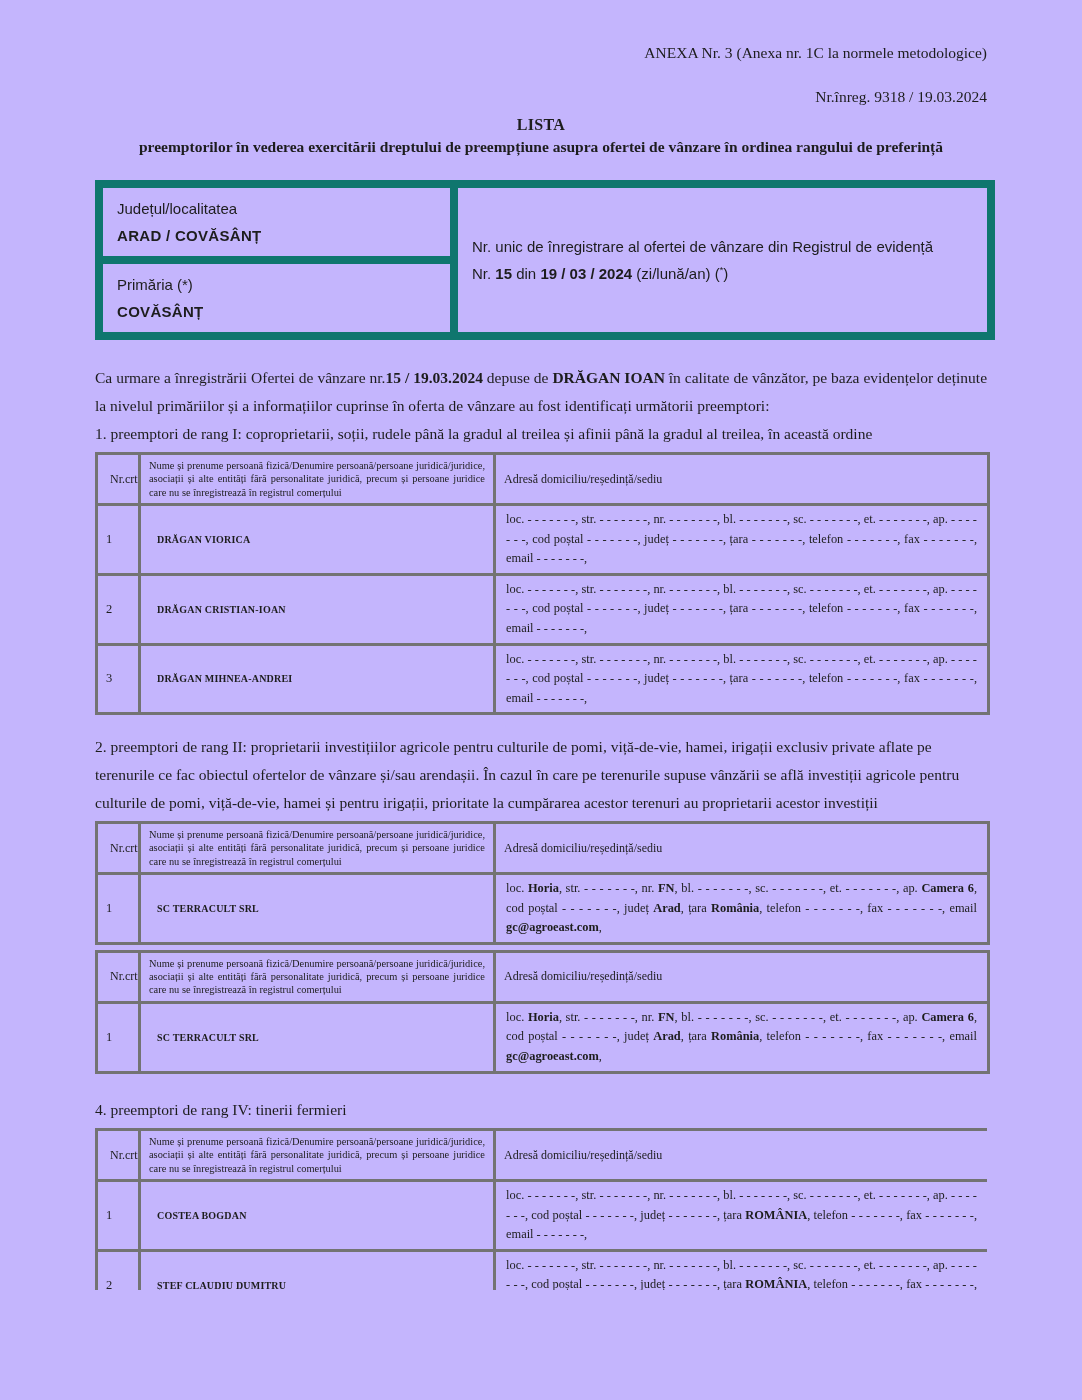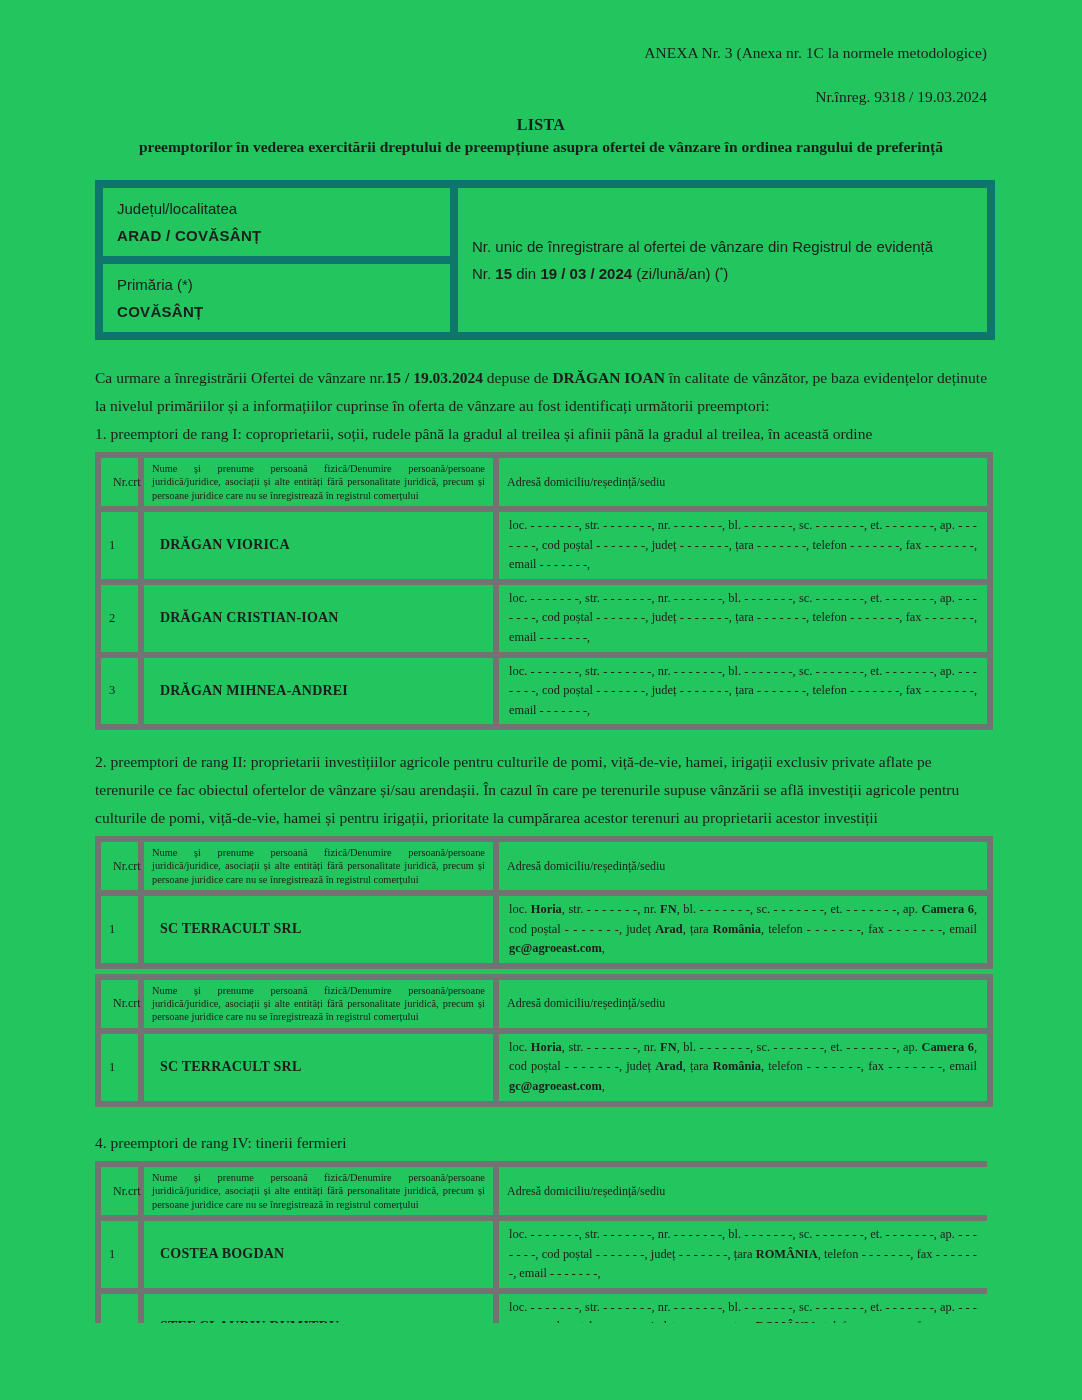--- a/index.html
+++ b/index.html
@@ -1,21 +1,21 @@
 <!DOCTYPE html>
 <html lang="ro"><head>
 <meta charset="utf-8">
 <style>
   * { margin:0; padding:0; box-sizing:border-box; }
   html,body { background:#ffffff; }
   .page {
     position:relative;
     width:1082px; height:1400px;
     overflow:hidden;
-    background:#22c55e;
+    background:#c4b5fd;
     color:#1d1d1d;
     font-family:"Liberation Serif","DejaVu Serif",serif;
   }
   .inner { width:892px; margin:0 auto 0 95px; }
 
   .hdr-annex { padding-top:44px; text-align:right; font-size:15.5px; }
   .hdr-reg   { margin-top:26px;  text-align:right; font-size:15.5px; }
 
   .title-main { margin-top:10px; text-align:center; font-weight:bold; font-size:16px; letter-spacing:0.3px; }
   .title-sub  { text-align:center; font-weight:bold; font-size:15.5px; line-height:1.7; }
@@ -30,26 +30,26 @@
   sup { font-size:9px; vertical-align:super; line-height:0; }
 
   .para { font-size:15.5px; line-height:1.78; text-align:justify; }
   .intro { margin-top:24px; }
   .sec-heading { text-align:left; }
   .gap-s { margin-top:0; }
   .gap-m { margin-top:18px; }
   .gap-l { margin-top:22px; }
 
   .list-table { margin-top:5px; width:892px; }
-  .list-table td { border:6px solid #737373; vertical-align:middle; }
+  .list-table td { border:3px solid #737373; vertical-align:middle; }
   .th-nr   { font-size:12px; padding:3px 12px; }
   .th-name { font-size:10.4px; line-height:1.28; text-align:justify; padding:4px 8px; vertical-align:middle; }
   .th-addr { font-size:12px; padding:4px 8px; }
   .cell-nr   { font-size:12.5px; padding:3px 8px; }
-  .cell-name { font-size:14px; font-weight:bold; padding:3px 16px; letter-spacing:0.2px; }
+  .cell-name { font-size:10px; font-weight:bold; padding:3px 16px; letter-spacing:0.2px; }
   .cell-addr { font-size:12.4px; line-height:1.58; text-align:justify; padding:4px 10px; }
   .cell-addr b, .cell-name b { font-weight:bold; }
 
   .cut-wrap { margin-top:5px; height:162px; overflow:hidden; }
 </style>
 </head>
 <body>
 
 <div class="page">
   <div class="inner">

